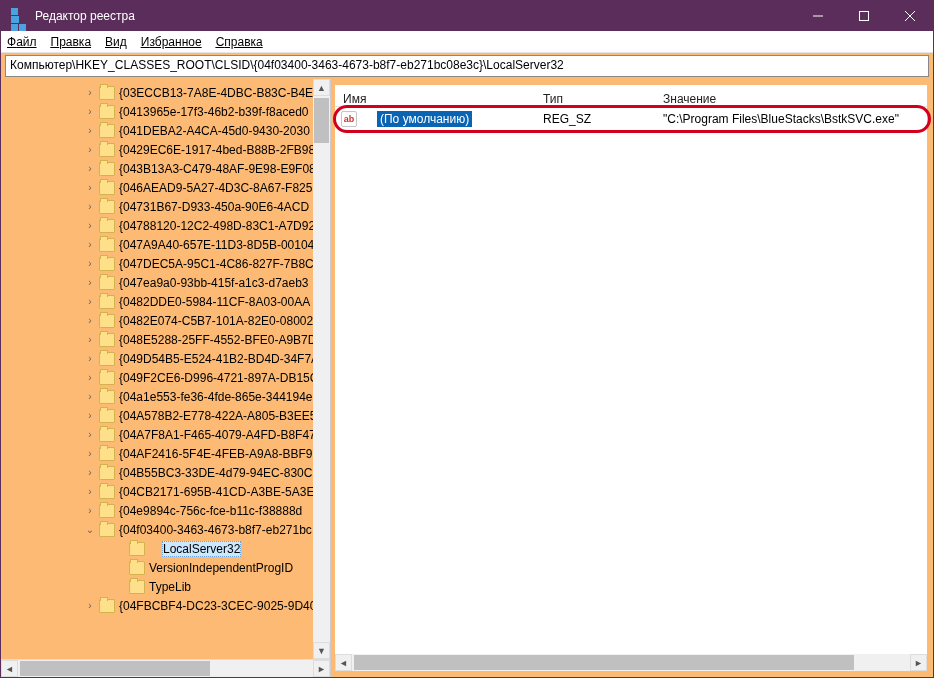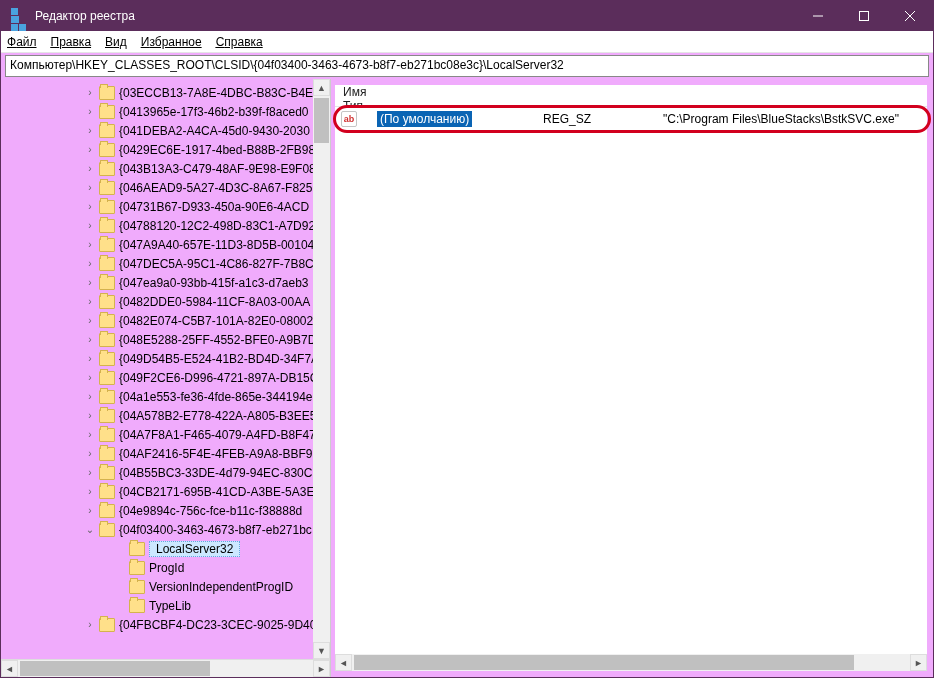--- a/index.html
+++ b/index.html
@@ -1,18 +1,18 @@
 <!DOCTYPE html>
 <html><head>
 <meta charset="utf-8">
 <style>
 * { margin: 0; padding: 0; box-sizing: border-box; font-family: "Segoe UI", Tahoma, sans-serif; font-size: 12px; }
 body { background: #fff; width: 934px; height: 678px; overflow: hidden; }
 
-.window { width: 934px; height: 678px; background: #f0abfc; display: flex; flex-direction: column; border: 1px solid #5b2d5b; }
+.window { width: 934px; height: 678px; background: #fdba74; display: flex; flex-direction: column; border: 1px solid #5b2d5b; }
 
 .titlebar { height: 30px; background: #5b2d5b; display: flex; align-items: center; color: #fff; }
 .titlebar .app-icon { width: 16px; height: 16px; margin: 0 8px 0 10px; display: flex; flex-wrap: wrap; }
 .titlebar .app-icon span { width: 7px; height: 7px; background: #4aa3df; margin: 0 1px 1px 0; }
 .titlebar .app-icon span:nth-child(2) { width: 8px; }
 .titlebar .app-icon span:nth-child(3),.titlebar .app-icon span:nth-child(4){height:8px;}
 .titlebar .title { flex: 1; font-size: 12px; }
 .titlebar .ctl { width: 46px; height: 30px; display: flex; align-items: center; justify-content: center; color: #fff; }
 .titlebar .ctl svg { width: 10px; height: 10px; }
 
@@ -27,34 +27,34 @@
 .tree-pane { width: 330px; display: flex; flex-direction: column; border-right: 1px solid #ccc; }
 .tree-scroll { flex: 1; overflow: hidden; position: relative; border-bottom: 1px solid #ddd; }
 .tree-inner { position: absolute; top: 0; left: 0; right: 0; bottom: 0; overflow: hidden; padding: 4px 0; }
 
 .tree-row { height: 19px; display: flex; align-items: center; white-space: nowrap; padding-left: 10px; }
 .tree-row .sp { display: inline-block; }
 .toggle { width: 14px; height: 14px; display: inline-flex; align-items: center; justify-content: center; color: #666; font-size: 10px; margin-right: 0; }
 .folder-icon { width: 16px; height: 14px; background: #ffe08a; border: 1px solid #d4b24e; border-radius: 1px; margin: 0 4px 0 2px; position: relative; }
 .folder-icon::before { content: ""; position: absolute; top: -3px; left: 0; width: 6px; height: 3px; background: #ffe08a; border: 1px solid #d4b24e; border-bottom: none; border-radius: 1px 1px 0 0; }
 .tree-row .label { }
-.tree-row.sel .label { background: #cce8ff; border: 1px dotted #66a3e0; padding: 0 6px; }
+.tree-row.sel .label { background: #cce8ff; border: 1px dotted #66a3e0; padding: 0 0; margin-left: 13px; }
 
 .vscroll { position: absolute; right: 0; top: 0; bottom: 0; width: 17px; background: #f0f0f0; display: flex; flex-direction: column; }
 .vscroll .btn { height: 17px; background: #f0f0f0; display: flex; align-items: center; justify-content: center; color: #555; font-size: 9px; border: 1px solid #ddd; }
 .vscroll .track { flex: 1; background: #f0f0f0; position: relative; }
 .vscroll .thumb { position: absolute; left: 1px; right: 1px; background: #c0c0c0; border-radius: 0; }
 
 .hscroll { height: 17px; background: #f0f0f0; display: flex; }
 .hscroll .btn { width: 17px; background: #f0f0f0; display: flex; align-items: center; justify-content: center; color: #555; font-size: 9px; border: 1px solid #ddd; }
 .hscroll .track { flex: 1; background: #f0f0f0; position: relative; }
 .hscroll .thumb { position: absolute; top: 1px; bottom: 1px; background: #c0c0c0; }
 
 .list-pane { flex: 1; display: flex; flex-direction: column; min-width: 0; position: relative; padding: 6px 6px 6px 4px; }
-.list-header { height: 22px; display: flex; align-items: flex-start; background: #fff; border-bottom: 1px solid #e5e5e5; flex-direction: column; }
+.list-header { height: 22px; display: flex; align-items: flex-end; background: #fff; border-bottom: 1px solid #e5e5e5; }
 .list-header .col { padding-left: 8px; color: #222; }
 .col-name { width: 200px; }
 .col-type { width: 120px; }
 .col-value { flex: 1; }
 
 .list-body { flex: 1; position: relative; background: #fff; }
 .list-row { height: 20px; display: flex; align-items: center; margin-top: 2px; }
 .list-row .cell { display: flex; align-items: center; gap: 16px; }
 .list-row .cell-name { width: 200px; padding-left: 6px; }
 .list-row .cell-type { width: 120px; padding-left: 8px; }
@@ -263,26 +263,20 @@
             <div class="tree-row sel">
               <span class="sp" style="width: 102px;"></span>
               <span class="toggle"></span>
               <span class="folder-icon"></span>
               <span class="label">LocalServer32</span>
             </div>
             <div class="tree-row">
               <span class="sp" style="width: 102px;"></span>
               <span class="toggle"></span>
               <span class="folder-icon"></span>
-              <span class="label">ProgId</span>
-            </div>
-            <div class="tree-row">
-              <span class="sp" style="width: 102px;"></span>
-              <span class="toggle"></span>
-              <span class="folder-icon"></span>
               <span class="label">VersionIndependentProgID</span>
             </div>
             <div class="tree-row">
               <span class="sp" style="width: 102px;"></span>
               <span class="toggle"></span>
               <span class="folder-icon"></span>
               <span class="label">TypeLib</span>
             </div>
             <div class="tree-row">
               <span class="sp" style="width: 72px;"></span>
@@ -305,20 +299,21 @@
             <div class="thumb" style="left:2px;width:190px"></div>
           </div>
         <div class="btn">►</div>
       </div>
     </div>
 
     <div class="list-pane">
       <div class="list-header">
         <div class="col col-name">Имя</div>
         <div class="col col-type">Тип</div>
+        <div class="col col-value">Значение</div>
       </div>
       <div class="list-body">
         <div class="list-row">
           <div class="cell cell-name">
             <span class="string-icon">ab</span>
             <span class="name-sel">(По умолчанию)</span>
           </div>
           <div class="cell cell-type">REG_SZ</div>
           <div class="cell cell-value">"C:\Program Files\BlueStacks\BstkSVC.exe"</div>
         </div>

